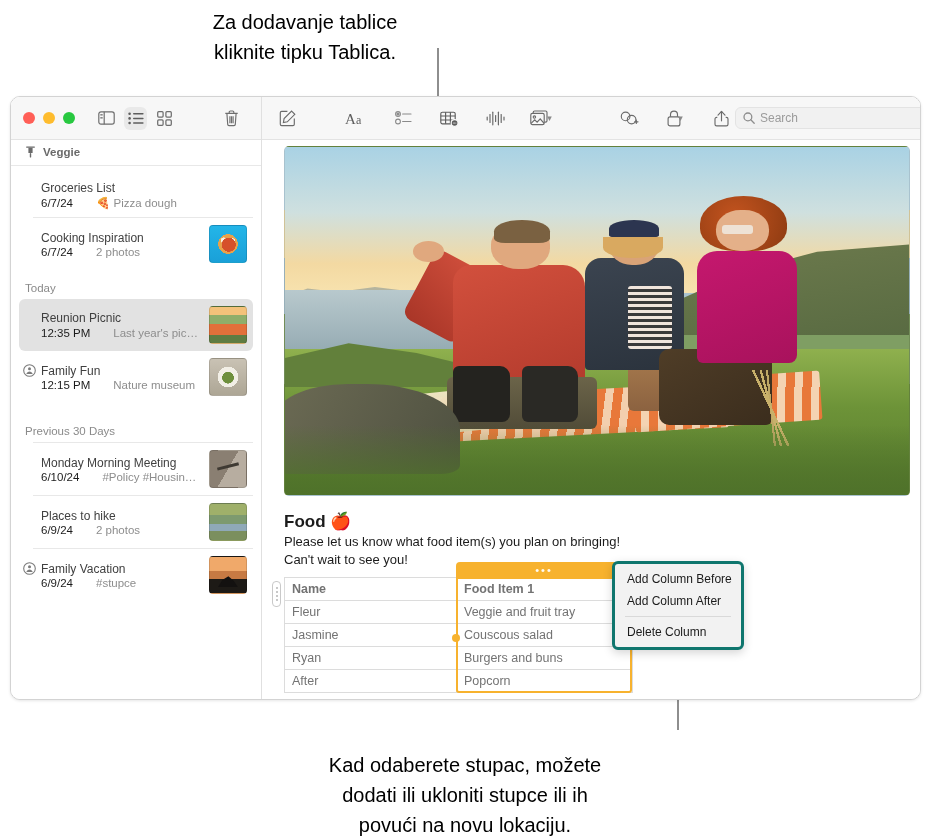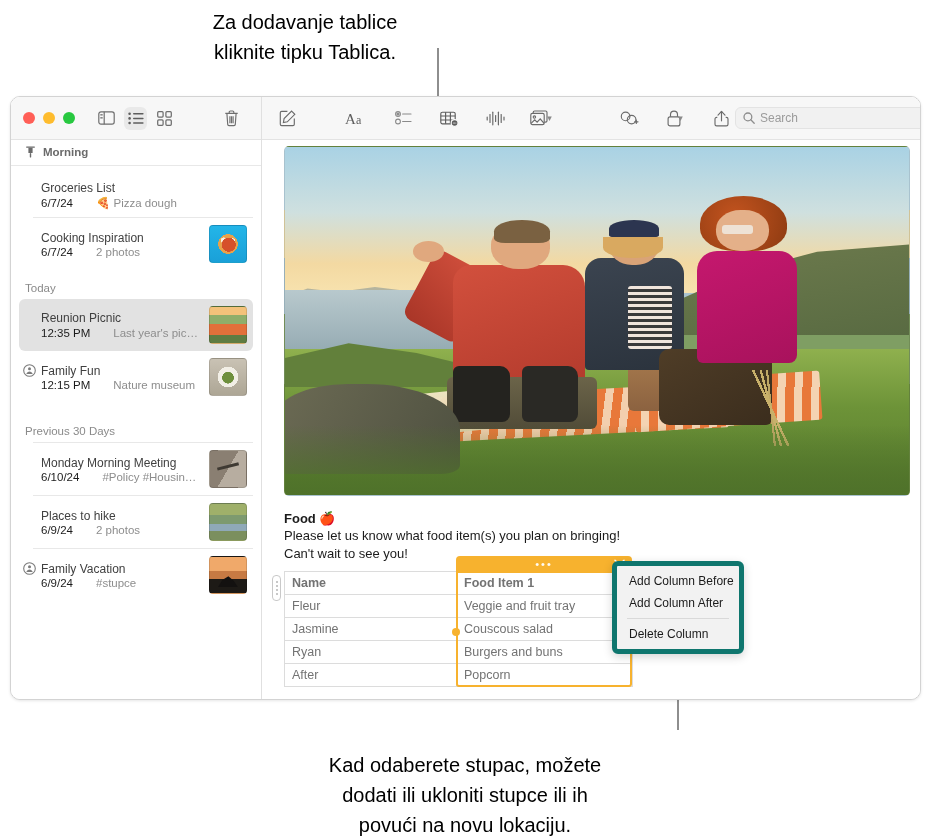--- a/index.html
+++ b/index.html
@@ -249,21 +249,21 @@
   .p3-glass { left:70%; top:22.5%; width:5%; height:2.5%; background:#f0efe8; border-radius:3px; opacity:.8; }
   .p3-legs { left:60%; top:58%; width:18%; height:22%;
         background: linear-gradient(150deg,#4f3d27,#3b2d1d); border-radius: 10px 8px 6px 10px; }
   .strands { right:14%; bottom:14%; width:16%; height:22%;
         background: linear-gradient(75deg, transparent 48%, #c8b06a 48% 50%, transparent 50%),
                     linear-gradient(65deg, transparent 48%, #c8b06a 48% 50%, transparent 50%),
                     linear-gradient(84deg, transparent 48%, #bfa765 48% 50%, transparent 50%); }
 
   
   .note-heading {
-    font-size: 13px; font-weight: 700; color: #1b1b1b;
+    font-size: 17px; font-weight: 700; color: #1b1b1b;
     margin-top: 15px;
   }
   .note-para { font-size: 13px; color: #1b1b1b; line-height: 17px; margin-top: 1px; }
 
   
   .table-wrap { position: relative; margin-top: 9px; width: 348px; }
   .row-handle {
     position: absolute; left: -12px; top: 4px;
     width: 9px; height: 26px;
     border: 1px solid #c9c9c9; border-radius: 4px;
@@ -301,21 +301,21 @@
     position: absolute; left: 168px; top: 57px;
     width: 8px; height: 8px; border-radius: 50%; background: #f7b22e;
   }
 
   
   .ctx-menu {
     position: absolute;
     left: 612px; top: 561px;
     width: 132px;
     background: #f2f2f2;
-    border: 5px solid #0f766e;
+    border: 3px solid #0f766e;
     border-radius: 6px;
     box-shadow: 0 3px 10px rgba(0,0,0,.17);
     padding: 4px 0;
     z-index: 30;
   }
   .ctx-item {
     font-size: 12px; color: #1b1b1b;
     padding: 3px 10px 3px 12px;
     line-height: 16px; white-space: nowrap;
   }
@@ -398,21 +398,21 @@
       <div class="sidebar-scroll">
 
         <div class="pin-header">
           <span>
             <svg width="11" height="12" viewBox="0 0 11 12" fill="#6a6a6a">
               <rect x="1" y="0.4" width="9" height="1.4" rx="0.7"></rect>
               <rect x="3.4" y="1.8" width="4.2" height="5.2"></rect>
               <rect x="4.8" y="7" width="1.4" height="4.6" rx="0.7"></rect>
             </svg>
           </span>
-          <span class="lbl">Morning</span>
+          <span class="lbl">Veggie</span>
         </div>
 
         <div class="note-row" style="margin-top:7px;">
           <div class="note-text">
             <div class="note-title">Groceries List</div>
             <div class="note-sub">
               <span class="date">6/7/24</span><span class="snippet">🍕 Pizza dough</span>
             </div>
           </div>
         </div>

